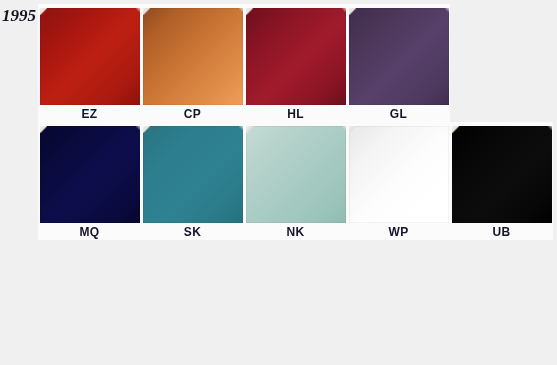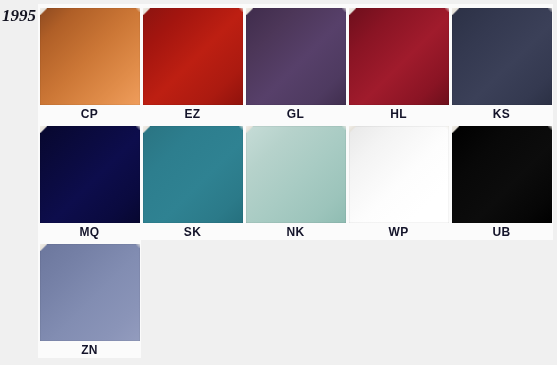--- a/index.html
+++ b/index.html
@@ -102,53 +102,46 @@
 </head>
 <body>
 
 <div id="palette-root">
 
   <div class="year-caption">1995</div>
 
   <div class="swatch-grid">
       <div class="swatch-row">
         <div class="swatch-cell">
-          <div class="swatch-chip" style="background: linear-gradient(135deg, rgb(142, 74, 32) 0%, rgb(176, 95, 39) 18%, rgb(204, 119, 54) 50%, rgb(224, 140, 73) 78%, rgb(239, 157, 92) 100%);">
-            <div class="chip-notch"></div>
-            <div class="chip-notch-tr"></div>
-          </div>
-          <div class="swatch-label">CP</div>
-        </div>
-        <div class="swatch-cell">
           <div class="swatch-chip" style="background: linear-gradient(135deg, rgb(140, 20, 16) 0%, rgb(163, 21, 15) 22%, rgb(189, 31, 18) 52%, rgb(171, 26, 16) 80%, rgb(143, 18, 12) 100%);">
             <div class="chip-notch"></div>
             <div class="chip-notch-tr"></div>
           </div>
           <div class="swatch-label">EZ</div>
         </div>
         <div class="swatch-cell">
-          <div class="swatch-chip" style="background: linear-gradient(135deg, rgb(63, 44, 76) 0%, rgb(76, 54, 88) 25%, rgb(87, 64, 106) 55%, rgb(78, 58, 96) 82%, rgb(64, 46, 78) 100%);">
+          <div class="swatch-chip" style="background: linear-gradient(135deg, rgb(142, 74, 32) 0%, rgb(176, 95, 39) 18%, rgb(204, 119, 54) 50%, rgb(224, 140, 73) 78%, rgb(239, 157, 92) 100%);">
             <div class="chip-notch"></div>
             <div class="chip-notch-tr"></div>
           </div>
-          <div class="swatch-label">GL</div>
+          <div class="swatch-label">CP</div>
         </div>
         <div class="swatch-cell">
           <div class="swatch-chip" style="background: linear-gradient(135deg, rgb(110, 15, 28) 0%, rgb(138, 20, 36) 25%, rgb(160, 27, 44) 55%, rgb(138, 20, 36) 82%, rgb(108, 15, 27) 100%);">
             <div class="chip-notch"></div>
             <div class="chip-notch-tr"></div>
           </div>
           <div class="swatch-label">HL</div>
         </div>
         <div class="swatch-cell">
-          <div class="swatch-chip" style="background: linear-gradient(135deg, rgb(44, 49, 70) 0%, rgb(52, 57, 80) 28%, rgb(59, 64, 88) 58%, rgb(52, 57, 80) 84%, rgb(43, 48, 68) 100%);">
+          <div class="swatch-chip" style="background: linear-gradient(135deg, rgb(63, 44, 76) 0%, rgb(76, 54, 88) 25%, rgb(87, 64, 106) 55%, rgb(78, 58, 96) 82%, rgb(64, 46, 78) 100%);">
             <div class="chip-notch"></div>
             <div class="chip-notch-tr"></div>
           </div>
-          <div class="swatch-label">KS</div>
+          <div class="swatch-label">GL</div>
         </div>
       </div>
       <div class="swatch-row">
         <div class="swatch-cell">
           <div class="swatch-chip" style="background: linear-gradient(135deg, rgb(7, 7, 46) 0%, rgb(10, 10, 60) 25%, rgb(13, 13, 76) 55%, rgb(10, 10, 63) 82%, rgb(7, 7, 48) 100%);">
             <div class="chip-notch"></div>
             <div class="chip-notch-tr"></div>
           </div>
           <div class="swatch-label">MQ</div>
         </div>
@@ -175,27 +168,20 @@
         </div>
         <div class="swatch-cell">
           <div class="swatch-chip" style="background: linear-gradient(135deg, rgb(0, 0, 0) 0%, rgb(8, 8, 8) 30%, rgb(12, 12, 12) 60%, rgb(6, 6, 6) 85%, rgb(0, 0, 0) 100%);">
             <div class="chip-notch"></div>
             <div class="chip-notch-tr"></div>
           </div>
           <div class="swatch-label">UB</div>
         </div>
       </div>
       <div class="swatch-row">
-        <div class="swatch-cell">
-          <div class="swatch-chip" style="background: linear-gradient(135deg, rgb(108, 119, 157) 0%, rgb(117, 128, 166) 25%, rgb(130, 141, 178) 55%, rgb(138, 148, 184) 82%, rgb(147, 156, 190) 100%);">
-            <div class="chip-notch"></div>
-            <div class="chip-notch-tr"></div>
-          </div>
-          <div class="swatch-label">ZN</div>
-        </div>
         <div class="swatch-cell empty-cell"></div>
         <div class="swatch-cell empty-cell"></div>
         <div class="swatch-cell empty-cell"></div>
         <div class="swatch-cell empty-cell"></div>
       </div>
     </div>
 
 </div>
 
 </body></html>

